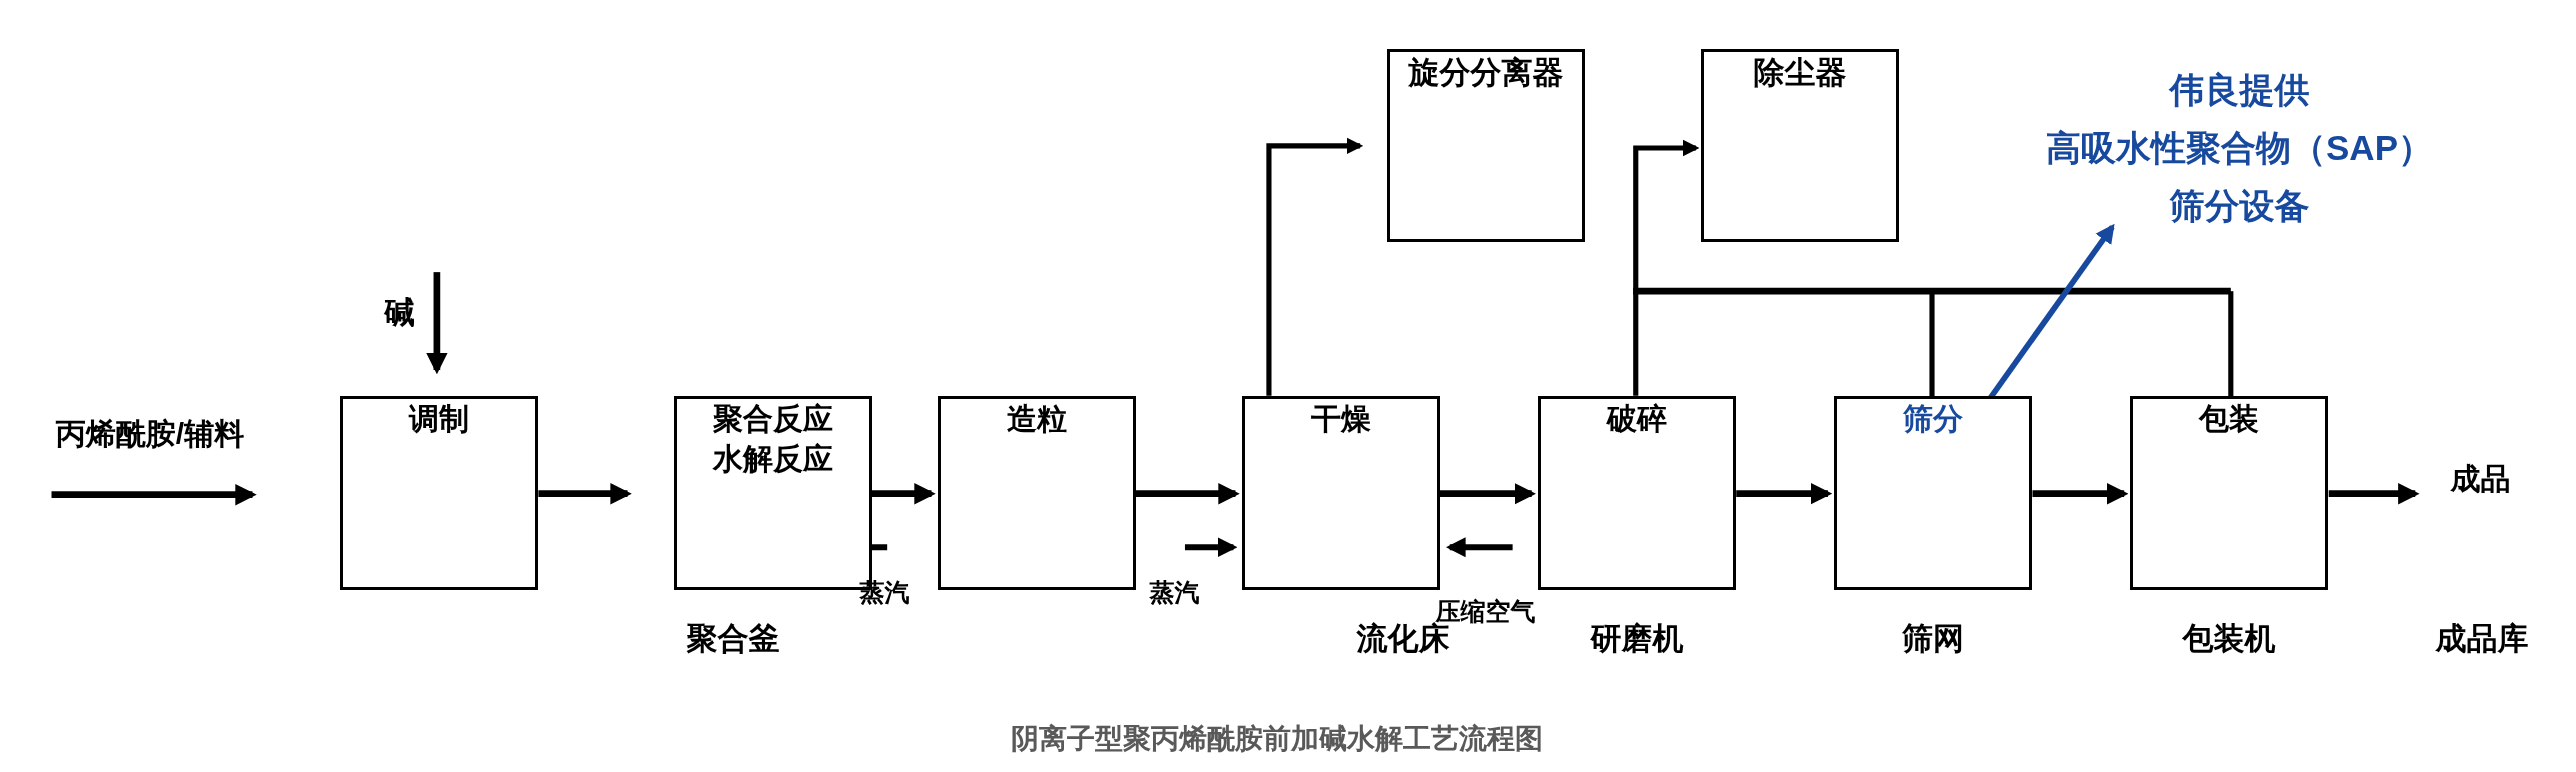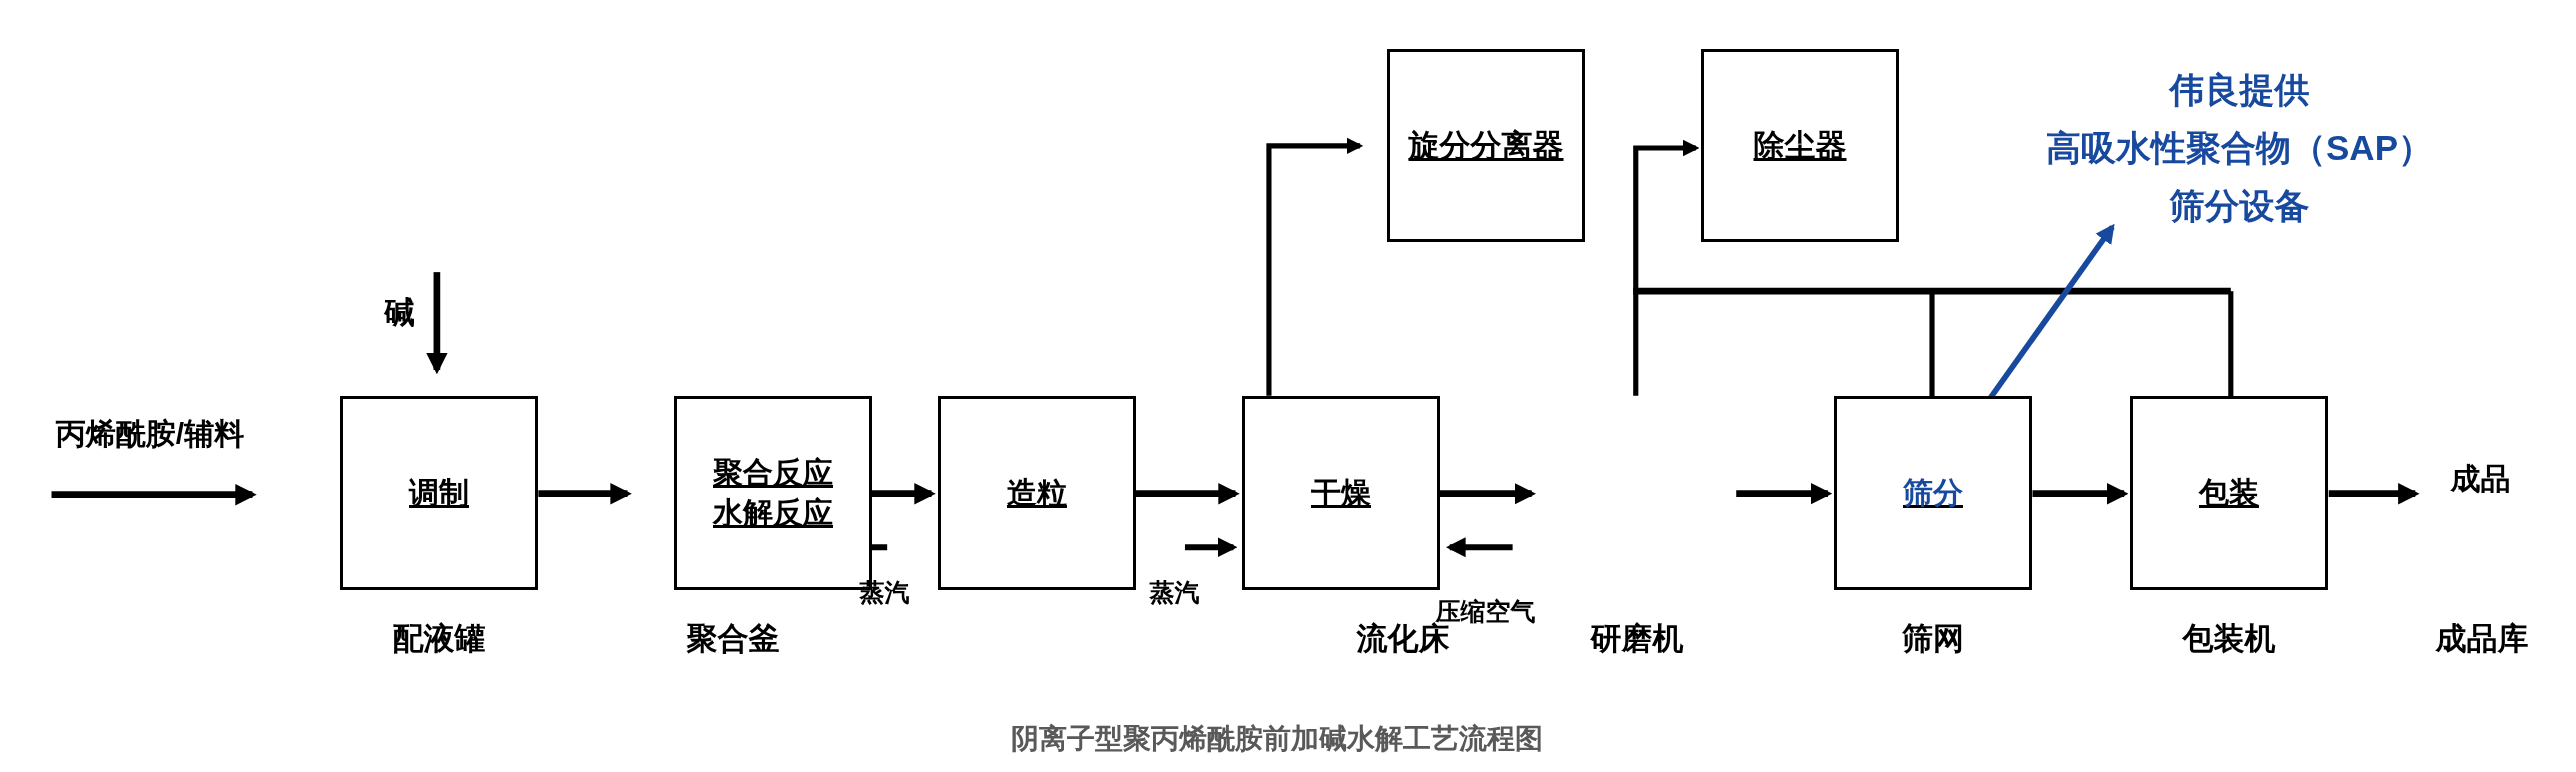--- a/index.html
+++ b/index.html
@@ -5,23 +5,22 @@
   html,body{
     margin:0;padding:0;width:2576px;height:773px;
     background:#ffffff;overflow:hidden;
     font-family:"Liberation Sans","DejaVu Sans",sans-serif;
   }
   #stage{position:relative;width:2576px;height:773px;background:#fff;}
   svg.wires{position:absolute;left:0;top:0;width:2576px;height:773px;pointer-events:none;}
   .pbox{
     position:absolute;box-sizing:border-box;
     border:3.1px solid #000;background:#fff;
-    display:flex;flex-direction:column;align-items:center;justify-content:center;
+    display:flex;flex-direction:column;align-items:center;justify-content:flex-start;
     text-align:center;
-    text-decoration:underline;
   }
   .step-label{font-size:30px;font-weight:600;color:#000;line-height:40px;white-space:nowrap;}
   .step-label.blue{color:#17499e;}
   .topbox-label{font-size:31px;font-weight:600;color:#000;white-space:nowrap;}
   .equip-label{
     position:absolute;height:39px;display:flex;align-items:center;justify-content:center;
     font-size:31px;font-weight:600;color:#000;white-space:nowrap;text-align:center;
   }
   .free-label{
     position:absolute;display:flex;align-items:center;justify-content:center;
@@ -94,38 +93,40 @@
   </div>
 
   <div class="pbox" style="left:938px;top:396px;width:198px;height:194px;">
     <div class="step-label">造粒</div>
   </div>
 
   <div class="pbox" style="left:1242px;top:396px;width:198px;height:194px;">
     <div class="step-label">干燥</div>
   </div>
 
+  <div class="pbox" style="left:1538px;top:396px;width:198px;height:194px;">
+    <div class="step-label">破碎</div>
+  </div>
 
   <div class="pbox" style="left:1834px;top:396px;width:198px;height:194px;">
     <div class="step-label blue">筛分</div>
   </div>
 
   <div class="pbox" style="left:2130px;top:396px;width:198px;height:194px;">
     <div class="step-label">包装</div>
   </div>
 
   <div class="pbox" style="left:1387px;top:49px;width:198px;height:193px;">
     <div class="topbox-label">旋分分离器</div>
   </div>
 
   <div class="pbox" style="left:1701px;top:49px;width:198px;height:193px;">
     <div class="topbox-label">除尘器</div>
   </div>
 
-  <div class="equip-label" style="left:336px;top:619px;width:206px;">配液罐</div>
   <div class="equip-label" style="left:630px;top:619px;width:206px;">聚合釜</div>
   <div class="equip-label" style="left:1300px;top:619px;width:206px;">流化床</div>
   <div class="equip-label" style="left:1534px;top:619px;width:206px;">研磨机</div>
   <div class="equip-label" style="left:1830px;top:619px;width:206px;">筛网</div>
   <div class="equip-label" style="left:2126px;top:619px;width:206px;">包装机</div>
   <div class="equip-label" style="left:2379px;top:619px;width:206px;">成品库</div>
 
   <div class="free-label" style="left:52px;top:416px;width:196px;height:37px;font-size:30px;">丙烯酰胺/辅料</div>
   <div class="free-label" style="left:366px;top:294px;width:67px;height:37px;font-size:31px;">碱</div>
   <div class="free-label util-label" style="left:833px;top:574px;width:103px;height:37px;">蒸汽</div>

